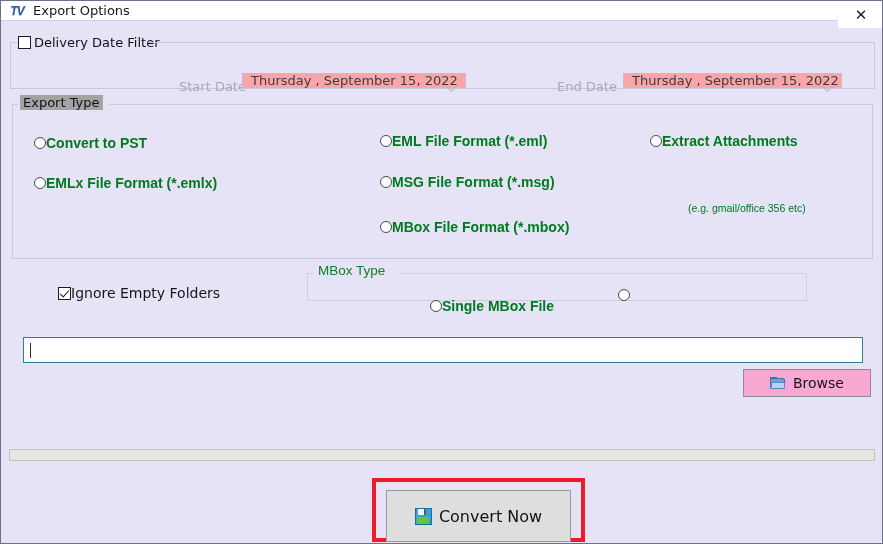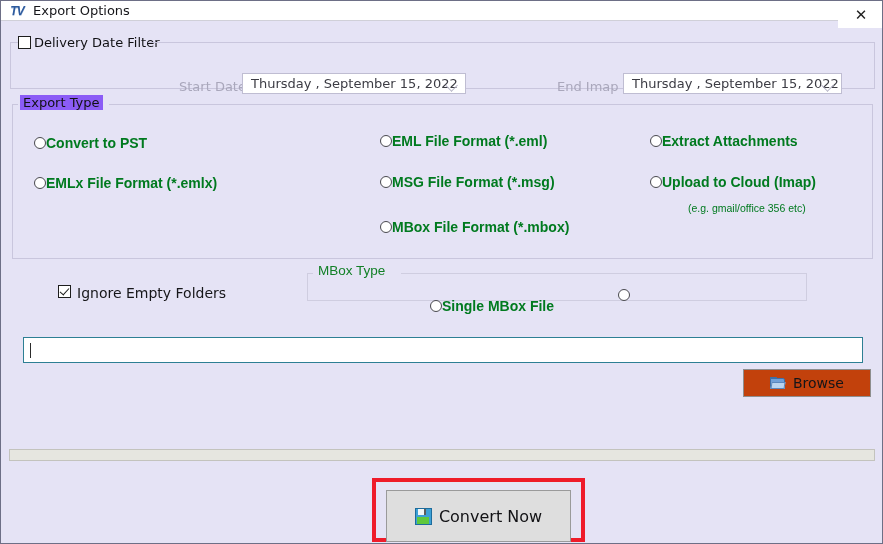--- a/index.html
+++ b/index.html
@@ -106,22 +106,22 @@
   .date-label {
     position: absolute;
     font-size: 13px; color: #a9a7bb;
     font-family: "DejaVu Sans", sans-serif;
     top: 6px;
   }
   .date-label.start { left: 168px; }
   .date-label.end   { left: 546px; }
   .date-box {
     position: absolute; top: 0;
-    height: 21px;
-    background: #ffffff;
+    height: 15px;
+    background: #fca5a5;
     border: 1px solid #bfbdd2;
     display: flex; align-items: center;
     cursor: pointer;
   }
   .date-box.start { left: 231px; width: 224px; }
   .date-box.end   { left: 612px; width: 219px; }
   .date-text {
     font-size: 13px; color: #3c3c44;
     font-family: "DejaVu Sans", sans-serif;
     padding-left: 8px; white-space: nowrap;
@@ -147,21 +147,21 @@
     background: #c9c6dd;
   }
   .et-group::after {
     content: "";
     position: absolute; right: -1px; left: 96px; top: 0; height: 1px;
     background: #c9c6dd;
   }
   .et-legend {
     position: absolute; left: 7px; top: -9px;
     font-size: 13px; color: #111114;
-    background: #8b5cf6; padding: 0 3px;
+    background: #a3a3a3; padding: 0 3px;
     font-family: "DejaVu Sans", sans-serif;
   }
 
   .radio-item {
     position: absolute;
     display: flex; align-items: center; gap: 0;
     cursor: pointer;
   }
   .rdo {
     width: 12px; height: 12px;
@@ -186,21 +186,21 @@
     white-space: nowrap;
   }
 
   
   .options-band {
     position: absolute; left: 0; top: 263px;
     width: 883px; height: 62px;
   }
   .ignore-item {
     position: absolute; left: 57px; top: 21px;
-    display: flex; gap: 6px;
+    display: flex; align-items: center; 
     cursor: pointer;
   }
   .ignore-label {
     font-size: 14px; color: #161619;
     font-family: "DejaVu Sans", sans-serif;
   }
 
   .mbox-group {
     position: absolute; left: 306px; top: 9px;
     width: 500px; height: 28px;
@@ -238,21 +238,21 @@
     background: #2b2b2b;
     margin-left: 6px;
   }
   .path-value {
     font-size: 13px; color: #1b1b1b;
     font-family: "DejaVu Sans", sans-serif;
   }
   .browse-btn {
     position: absolute; left: 742px; top: 368px;
     width: 128px; height: 28px;
-    background: #c2410c;
+    background: #f9a8d4;
     border: 1px solid #8e8e8e;
     display: flex; align-items: center; justify-content: center;
     gap: 7px;
     cursor: pointer;
     font-family: "DejaVu Sans", sans-serif;
   }
   .browse-label { font-size: 14px; color: #151518; }
 
   .folder-ico { width: 16px; height: 13px; position: relative; flex: 0 0 auto; }
   .folder-ico .back {
@@ -331,21 +331,21 @@
         <span class="df-legend-label">Delivery Date Filter</span>
       </div>
 
       <div class="date-row">
         <div class="date-label start">Start Date</div>
         <div class="date-box start">
           <span class="date-text">Thursday  , September 15, 2022</span>
           <span class="date-caret"></span>
         </div>
 
-        <div class="date-label end">End Imap</div>
+        <div class="date-label end">End Date</div>
         <div class="date-box end">
           <span class="date-text">Thursday  , September 15, 2022</span>
           <span class="date-caret"></span>
         </div>
       </div>
     </div>
   </div>
 
   <div class="et-group">
     <div class="et-legend">Export Type</div>
@@ -373,24 +373,20 @@
     <div class="radio-item" style="left:367px; top:70px;">
       <span class="rdo"></span>
       <span class="rlabel">MSG File Format (*.msg)</span>
     </div>
 
     <div class="radio-item" style="left:637px; top:29px;">
       <span class="rdo"></span>
       <span class="rlabel">Extract Attachments</span>
     </div>
 
-    <div class="radio-item" style="left:637px; top:70px;">
-      <span class="rdo"></span>
-      <span class="rlabel">Upload to Cloud (Imap)</span>
-    </div>
 
     <div class="hint" style="left:675px; top:98px;">(e.g. gmail/office 356 etc)</div>
   </div>
 
   <div class="options-band">
     <div class="ignore-item">
       <span class="cbx checked"></span>
       <span class="ignore-label">Ignore Empty Folders</span>
     </div>
 

